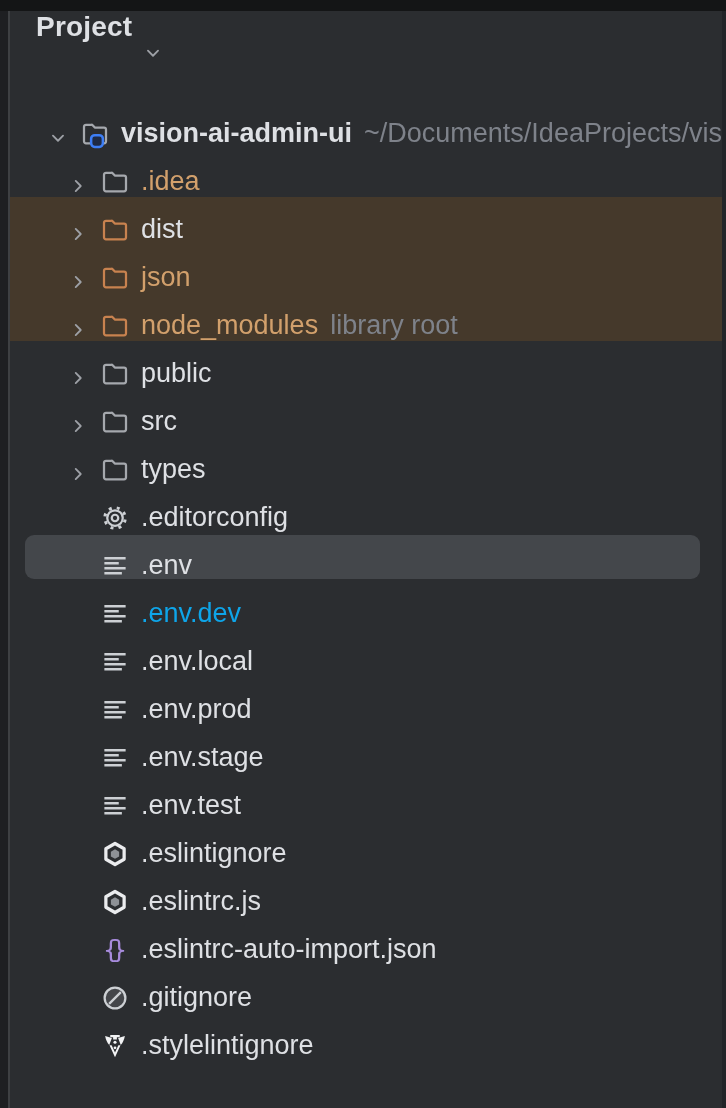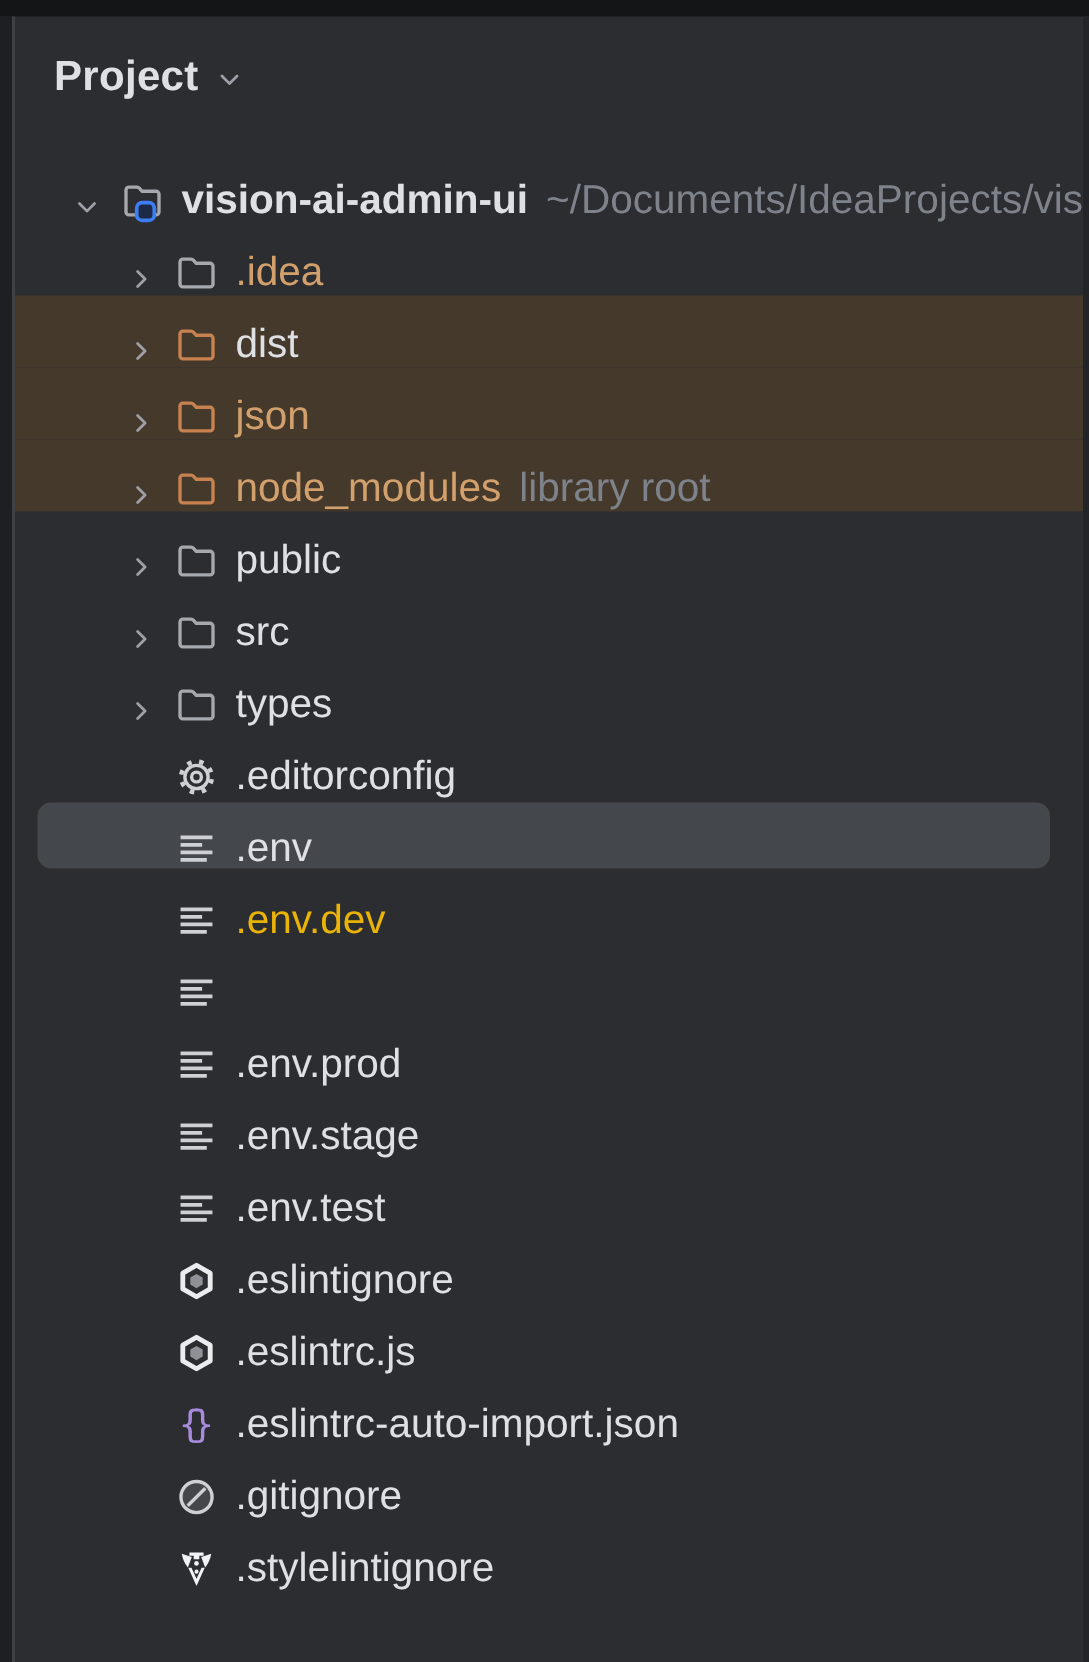--- a/index.html
+++ b/index.html
@@ -10,47 +10,47 @@
     overflow:hidden;position:relative;
     -webkit-font-smoothing:antialiased;
   }
   .top-bar{position:absolute;top:0;left:0;right:0;height:11px;background:#141516;}
   .left-strip{position:absolute;top:11px;left:0;bottom:0;width:8px;background:#1E1F22;}
   .v-divider{position:absolute;top:11px;left:8px;bottom:0;width:2px;background:#3E4043;}
   .right-edge{position:absolute;top:11px;right:0;bottom:0;width:4px;background:#222428;}
   .content{position:absolute;top:11px;left:10px;right:4px;bottom:0;overflow:hidden;}
 
   .panel-header{
-    height:80px;display:flex;align-items:center;
+    height:80px;display:flex;
     padding-left:26px;gap:10px;
   }
   .panel-title{font-size:28px;font-weight:700;color:#DEE0E4;letter-spacing:.2px;}
   .panel-header .chev{display:flex;align-items:center;margin-top:3px;}
 
   .tree{margin-top:10px;}
   .row{
     height:48px;display:flex;align-items:flex-end;
     position:relative;white-space:nowrap;overflow:hidden;
     cursor:default;
   }
   .row.excluded{background:#45392B;}
   .row.selected::before{
     content:"";position:absolute;left:15px;right:22px;top:2px;bottom:2px;
     background:#44474B;border-radius:9px;z-index:0;
   }
   .row>*{position:relative;z-index:1;}
   .indent0{padding-left:34px;}
-  .indent1{padding-left:70px;}
+  .indent1{padding-left:54px;}
   .chev-box{width:28px;display:flex;align-items:center;justify-content:center;flex:0 0 28px;}
   .icon-box{width:30px;height:30px;margin-left:8px;display:flex;align-items:center;justify-content:center;flex:0 0 30px;}
   .icon-box svg{width:30px;height:30px;display:block;}
   .label{font-size:27px;margin-left:11px;color:#DEE0E4;}
   .label.root{font-weight:700;}
   .label.orange{color:#D2A06C;}
-  .label.blue{color:#eab308;}
+  .label.blue{color:#0ea5e9;}
   .hint{font-size:27px;margin-left:12px;color:#7E828A;}
 </style>
 </head>
 <body>
 
 <div class="top-bar"></div>
 <div class="left-strip"></div>
 <div class="v-divider"></div>
 <div class="right-edge"></div>
 
@@ -209,20 +209,21 @@
       <div class="row indent1">
         <span class="chev-box"></span>
         <span class="icon-box">
           <svg viewBox="0 0 24 24" stroke="#CDD0D4" stroke-width="2">
             <path d="M3.5 5.8 h17"></path>
             <path d="M3.5 9.8 h11.5"></path>
             <path d="M3.5 13.8 h17"></path>
             <path d="M3.5 17.8 h14"></path>
           </svg>
         </span>
+        <span class="label white">.env.local</span>
       </div>
       <div class="row indent1">
         <span class="chev-box"></span>
         <span class="icon-box">
           <svg viewBox="0 0 24 24" stroke="#CDD0D4" stroke-width="2">
             <path d="M3.5 5.8 h17"></path>
             <path d="M3.5 9.8 h11.5"></path>
             <path d="M3.5 13.8 h17"></path>
             <path d="M3.5 17.8 h14"></path>
           </svg>

